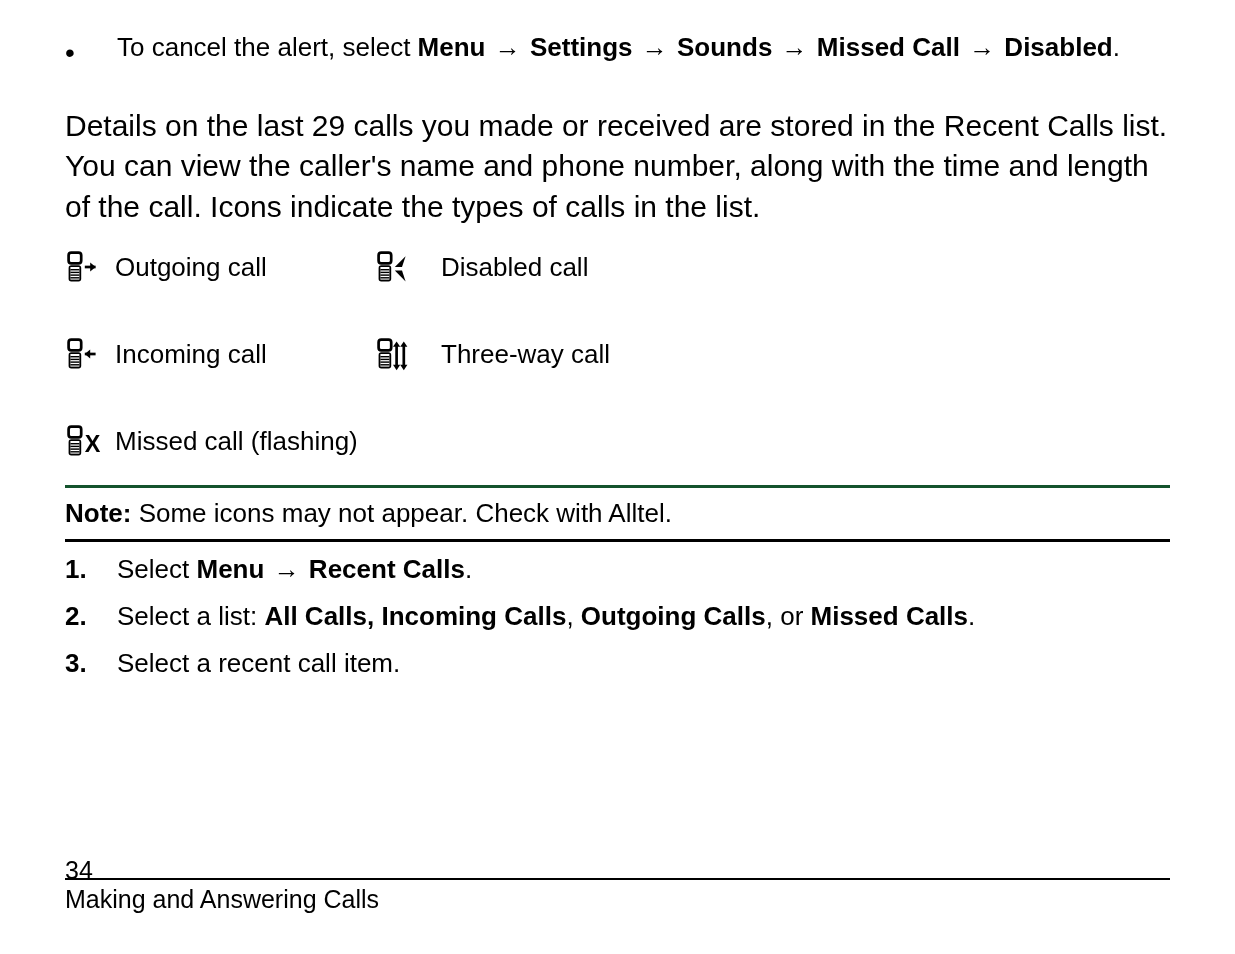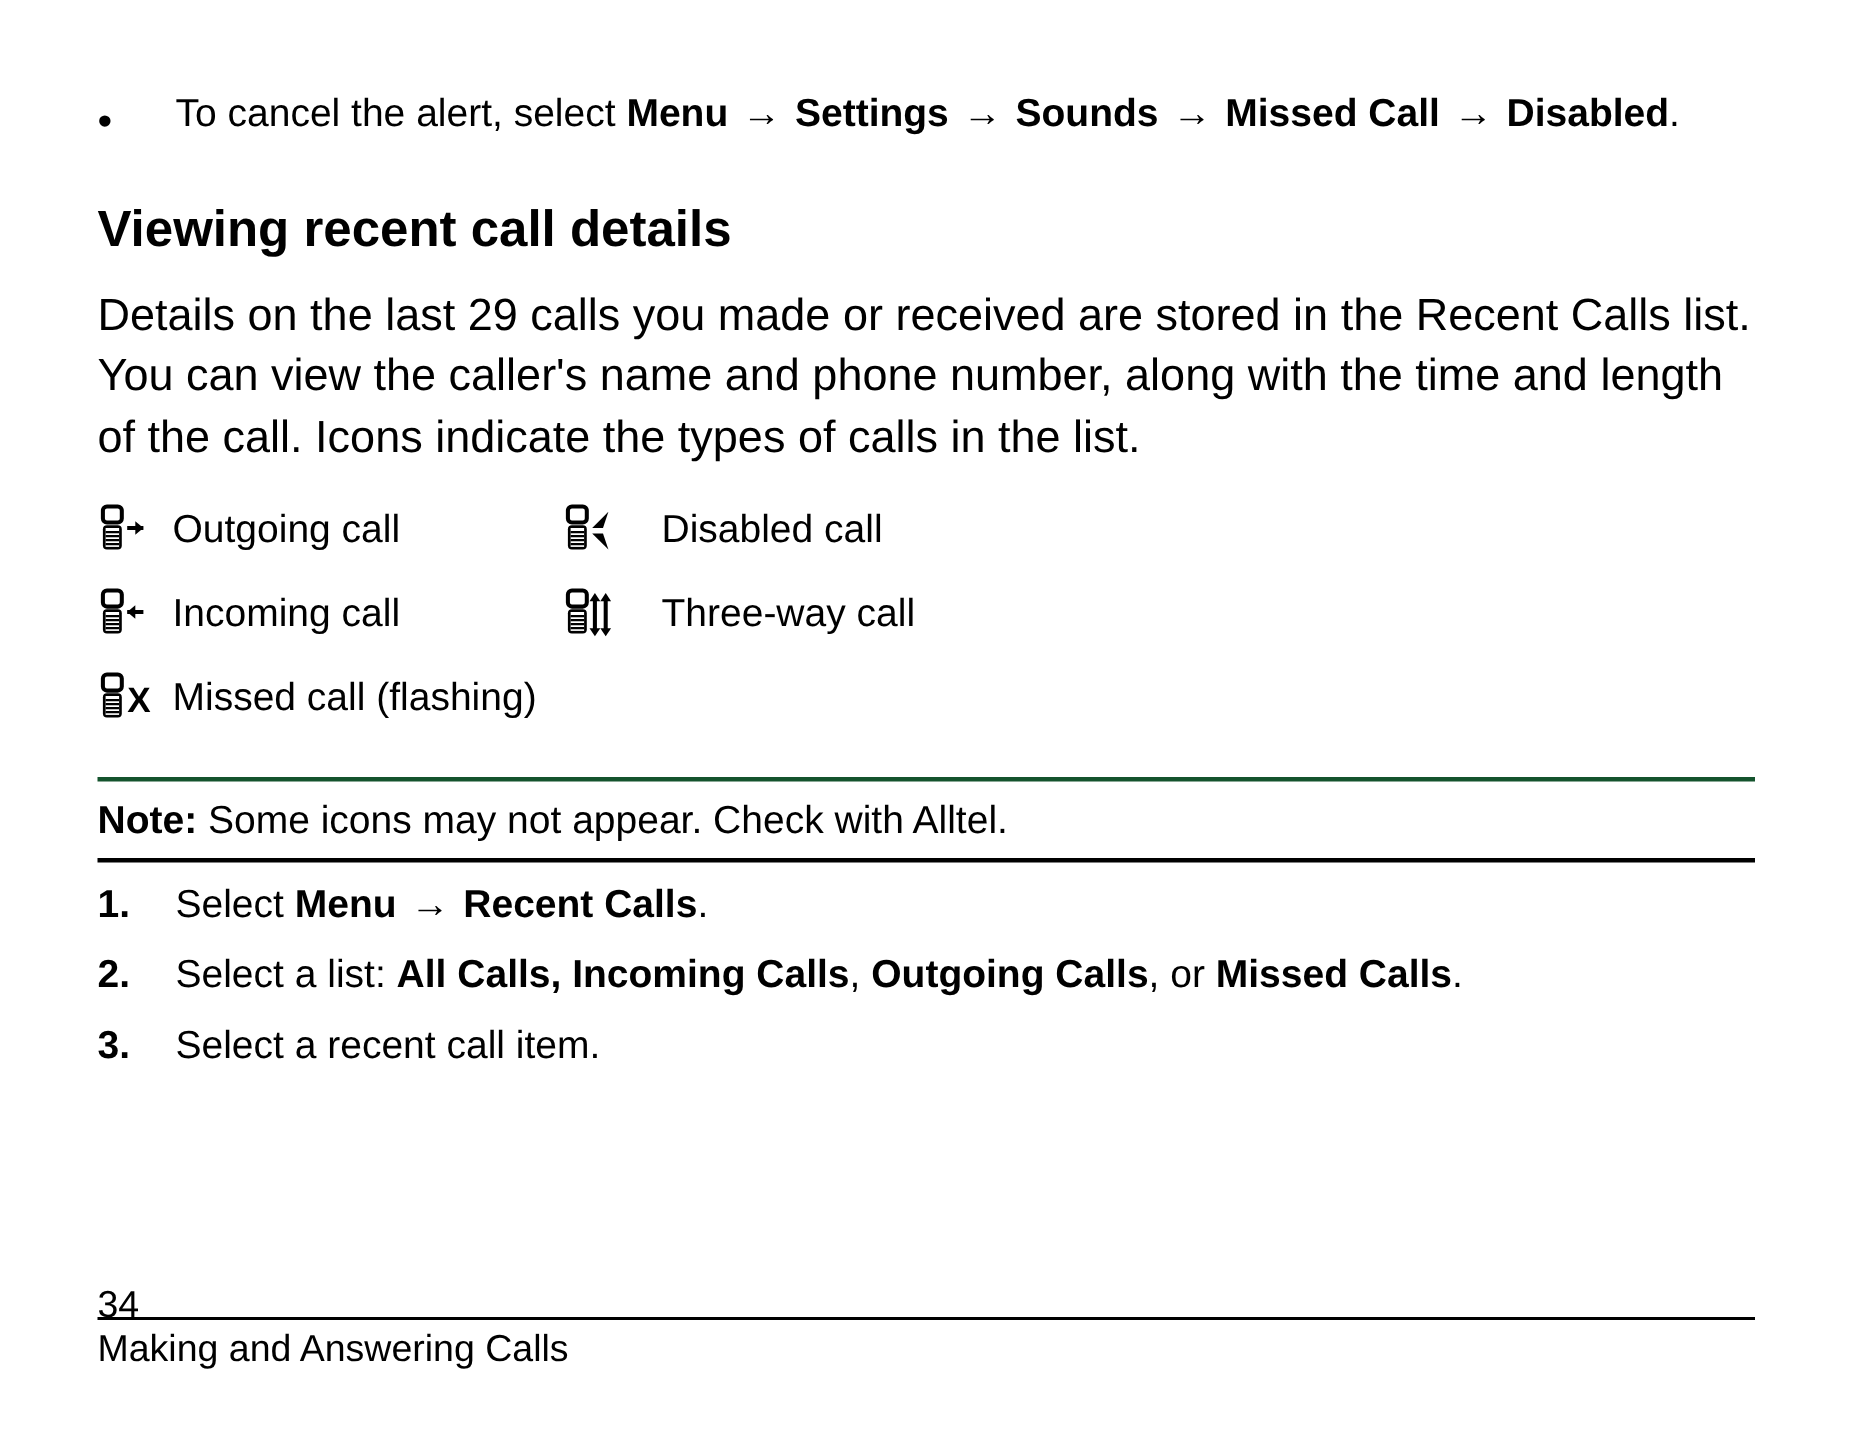--- a/index.html
+++ b/index.html
@@ -7,21 +7,21 @@
     padding: 0;
     background: #fff;
     font-family: Arial, Helvetica, sans-serif;
     color: #000;
     width: 1235px;
   }
   .page {
     box-sizing: border-box;
     width: 1235px;
     min-height: 954px;
-    padding: 58px 65px 30px 65px;
+    padding: 30px 65px 30px 65px;
     position: relative;
   }
 
   
   .bullet {
     display: flex;
     font-size: 26px;
     line-height: 1.35;
     margin-bottom: 34px;
   }
@@ -58,24 +58,24 @@
   .body {
     font-size: 30px;
     line-height: 1.35;
     margin-bottom: 22px;
   }
 
   
   .legend {
     display: grid;
     grid-template-columns: 50px 260px 66px 1fr;
-    row-gap: 20px;
+    row-gap: 51px;
     align-items: center;
     font-size: 26px;
-    margin-bottom: 36px;
+    margin-bottom: 26px;
   }
   .legend .lbl {
     padding-left: 0;
   }
   .legend .ic {
     display: flex;
     align-items: center;
     justify-content: flex-start;
   }
   .legend .ic svg {
@@ -138,21 +138,20 @@
       <b>Settings</b>
       <span class="arrow">→</span>
       <b>Sounds</b>
       <span class="arrow">→</span>
       <b>Missed Call</b>
       <span class="arrow">→</span>
       <b>Disabled</b><span>.</span>
     </div>
   </div>
 
-  <h2 class="section">Viewing recent call details</h2>
 
   <div class="body">Details on the last 29 calls you made or received are stored in the Recent Calls list. You can view the caller's name and phone number, along with the time and length of the call. Icons indicate the types of calls in the list.</div>
 
   <div class="legend">
 
     <div class="ic">
       <svg viewBox="0 0 40 40" width="36">
         <rect x="4" y="4" width="14" height="12" rx="3" fill="none" stroke="#000" stroke-width="3"></rect>
         <rect x="4" y="18" width="14" height="18" rx="3" fill="#000"></rect>
         <rect x="6" y="20" width="10" height="14" fill="#fff"></rect>

